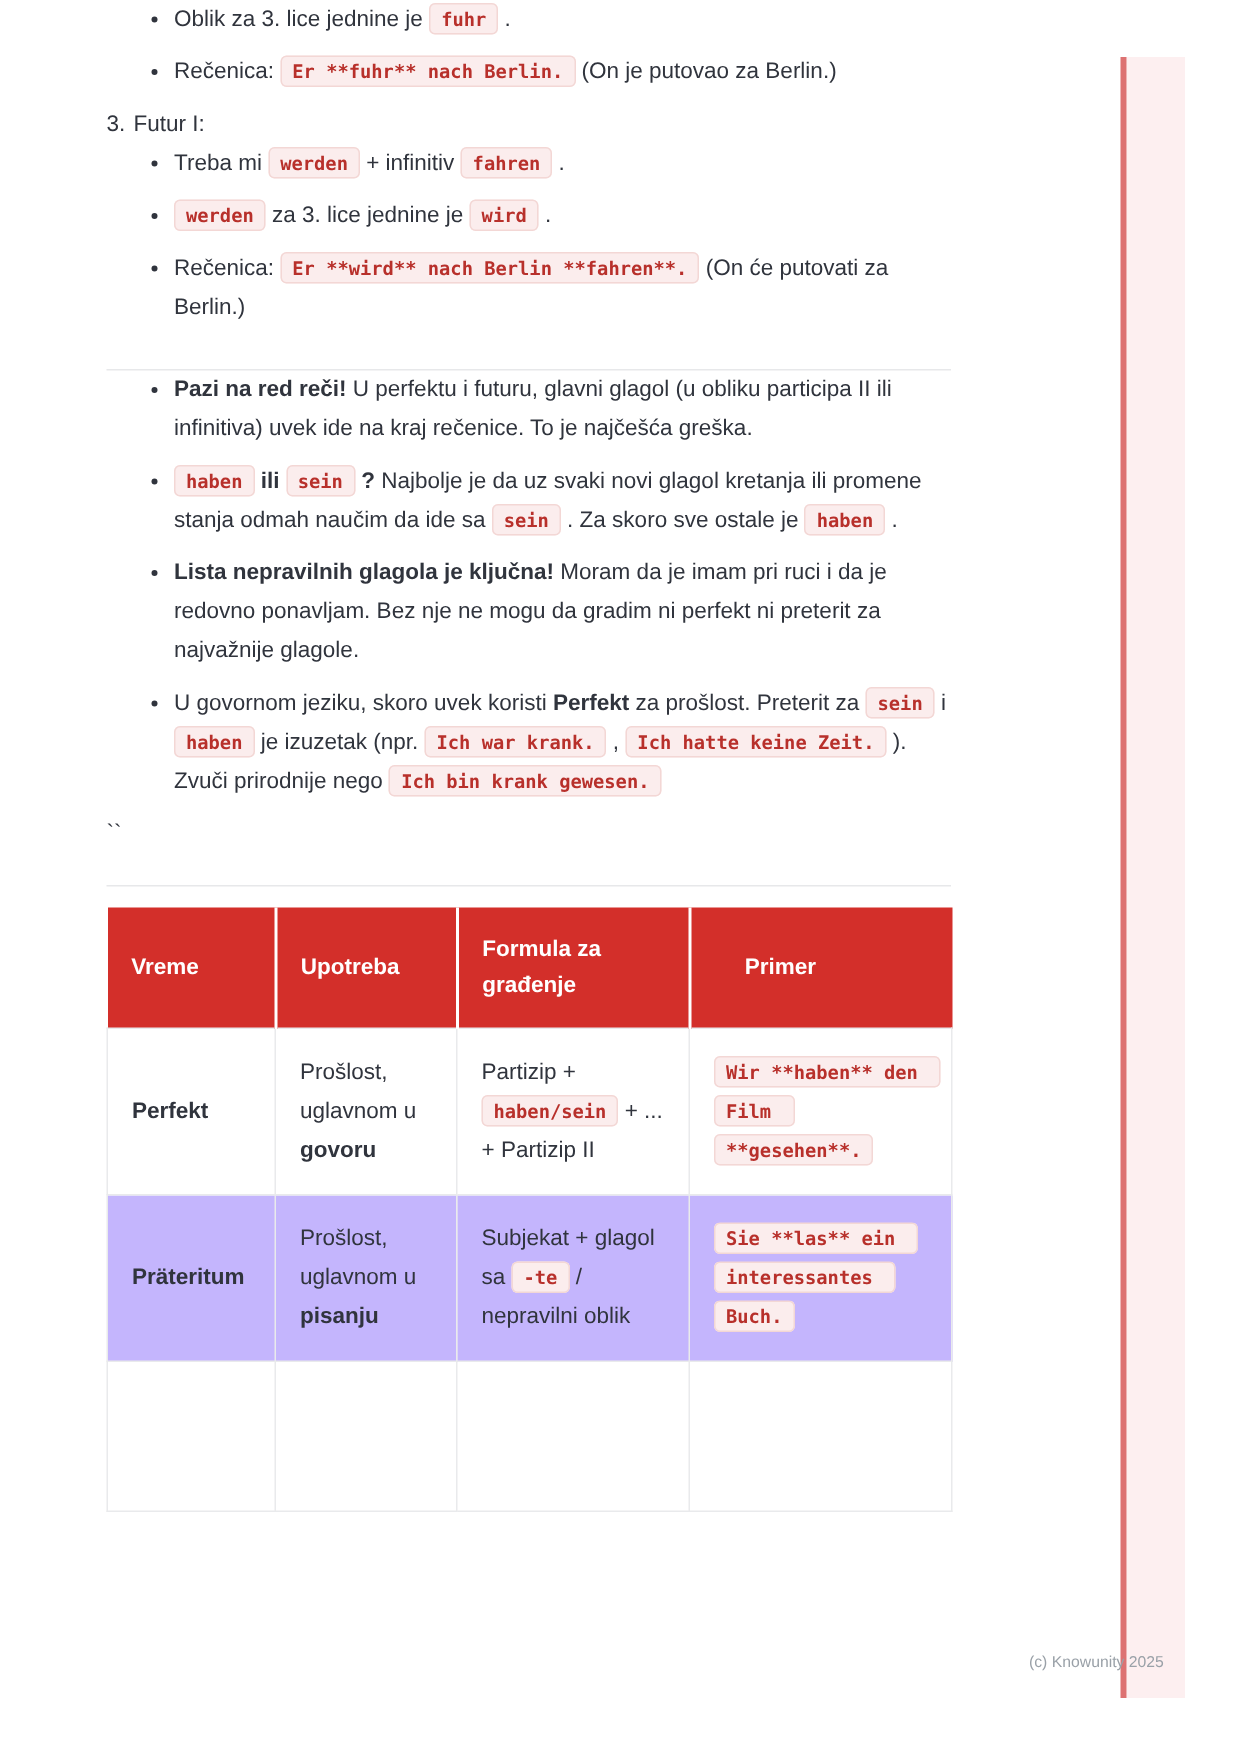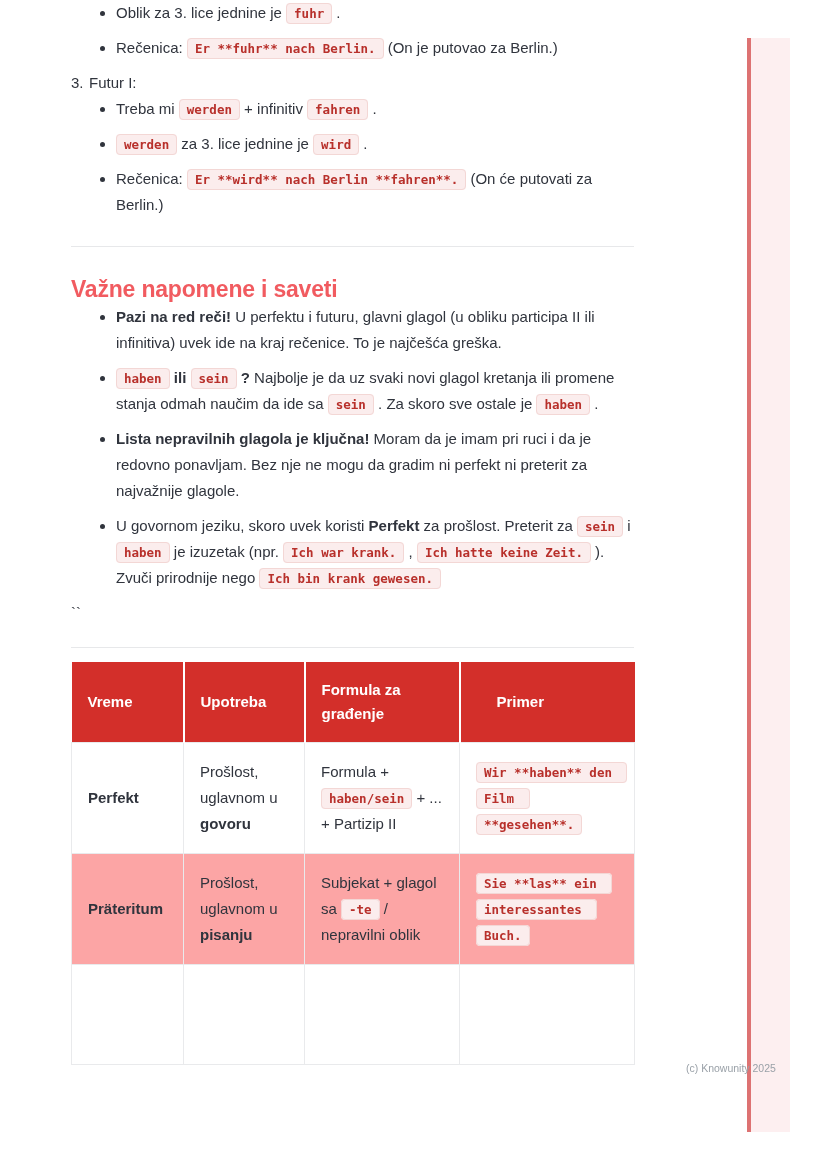--- a/index.html
+++ b/index.html
@@ -35,34 +35,34 @@
   col.c1{width:112px;} col.c2{width:121px;} col.c3{width:155px;} col.c4{width:175px;}
   th{
     background:var(--thead);color:#ffffff;font-weight:700;font-size:15px;line-height:24px;
     text-align:left;padding:16px;vertical-align:middle;border-right:2px solid #ffffff;
   }
   th:last-child{border-right:none;padding-left:36px;}
   td{
     padding:16px;vertical-align:middle;border:1px solid var(--border);
     font-size:15px;line-height:26px;
   }
-  tr.alt td{background:#fca5a5;}
+  tr.alt td{background:#c4b5fd;}
   tr.cutrow td{height:100px;}
   strong{font-weight:700;}
   code.chip{
     font-family:"DejaVu Sans Mono","Liberation Mono",monospace;
     font-weight:700;font-size:12.5px;color:var(--code-txt);background:var(--code-bg);
     border:1px solid var(--code-border);border-radius:4px;padding:2px 7px;
     white-space:pre-wrap;line-height:1.55;
     box-decoration-break:clone;-webkit-box-decoration-break:clone;
   }
   .stripe-line{position:absolute;left:747px;top:38px;width:4px;height:1094px;background:var(--stripe-line);}
   .stripe-band{position:absolute;left:751px;top:38px;width:39px;height:1094px;background:var(--stripe-band);}
   .watermark{
-    position:absolute;left:686px;top:1061px;z-index:5;
+    position:absolute;left:686px;top:1101px;z-index:5;
     font-size:10.5px;line-height:14px;color:#9aa1a8;white-space:nowrap;
   }
   .bottom-cover{position:absolute;left:0;top:1135px;width:828px;height:36px;background:#ffffff;z-index:2;}
 </style>
 </head>
 <body>
 
 <div class="content">
 
   <ul class="blist top-list">
@@ -76,21 +76,20 @@
   </div>
 
   <ul class="blist futur-list">
     <li><span>Treba mi </span><code class="chip">werden</code><span> + infinitiv </span><code class="chip">fahren</code><span> .</span></li>
     <li><code class="chip">werden</code><span> za 3. lice jednine je </span><code class="chip">wird</code><span> .</span></li>
     <li><span>Rečenica: </span><code class="chip">Er **wird** nach Berlin **fahren**.</code><span> (On će putovati za Berlin.)</span></li>
   </ul>
 
   <hr class="hr1">
 
-  <h2>Važne napomene i saveti</h2>
 
   <ul class="blist notes-list">
     <li><strong>Pazi na red reči!</strong><span> U perfektu i futuru, glavni glagol (u obliku participa II ili infinitiva) uvek ide na kraj rečenice. To je najčešća greška.</span></li>
     <li><code class="chip">haben</code><span> </span><strong>ili</strong><span> </span><code class="chip">sein</code><span> </span><strong>?</strong><span> Najbolje je da uz svaki novi glagol kretanja ili promene stanja odmah naučim da ide sa </span><code class="chip">sein</code><span> . Za skoro sve ostale je </span><code class="chip">haben</code><span> .</span></li>
     <li><strong>Lista nepravilnih glagola je ključna!</strong><span> Moram da je imam pri ruci i da je redovno ponavljam. Bez nje ne mogu da gradim ni perfekt ni preterit za najvažnije glagole.</span></li>
     <li><span>U govornom jeziku, skoro uvek koristi </span><strong>Perfekt</strong><span> za prošlost. Preterit za </span><code class="chip">sein</code><span> i </span><code class="chip">haben</code><span> je izuzetak (npr. </span><code class="chip">Ich war krank.</code><span> , </span><code class="chip">Ich hatte keine Zeit.</code><span> ). Zvuči prirodnije nego </span><code class="chip">Ich bin krank gewesen.</code></li>
   </ul>
 
   <div class="stray">``</div>
 
@@ -109,21 +108,21 @@
         <th>Vreme</th>
         <th>Upotreba</th>
         <th>Formula za građenje</th>
         <th>Primer</th>
       </tr>
     </thead>
     <tbody>
       <tr>
         <td><strong>Perfekt</strong></td>
         <td><span>Prošlost, uglavnom u </span><strong>govoru</strong></td>
-        <td><span>Formula + </span><code class="chip">haben/sein</code><span> + ... + Partizip II</span></td>
+        <td><span>Partizip + </span><code class="chip">haben/sein</code><span> + ... + Partizip II</span></td>
         <td><code class="chip">Wir **haben** den Film **gesehen**.</code></td>
       </tr>
       <tr class="alt">
         <td><strong>Präteritum</strong></td>
         <td><span>Prošlost, uglavnom u </span><strong>pisanju</strong></td>
         <td><span>Subjekat + glagol sa </span><code class="chip">-te</code><span> / nepravilni oblik</span></td>
         <td><code class="chip">Sie **las** ein interessantes Buch.</code></td>
       </tr>
       <tr class="cutrow">
         <td></td>

